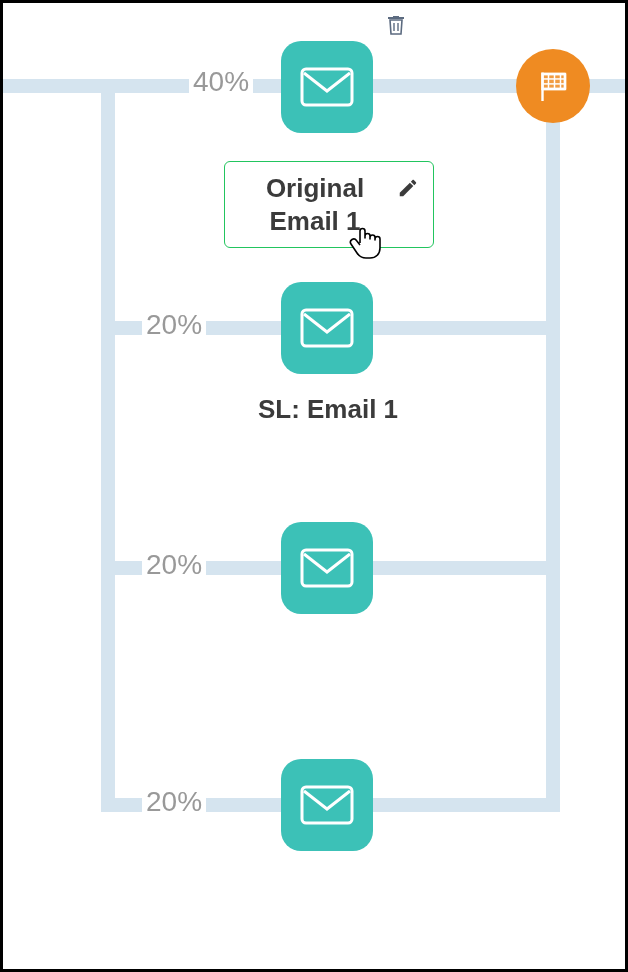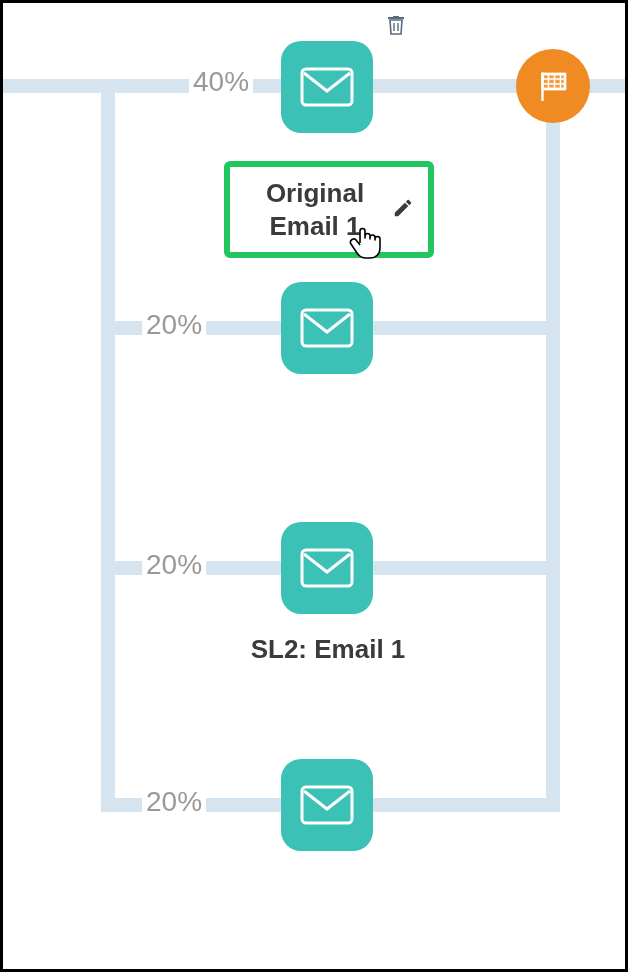--- a/index.html
+++ b/index.html
@@ -71,25 +71,25 @@
     position: absolute;
     text-align: center;
     font-size: 26px;
     font-weight: 600;
     color: #3b3b3b;
     line-height: 1.25;
     z-index: 5;
   }
   .email-label.editable {
     background: #fff;
-    border: 6px solid #22c55e;
+    border: 1px solid #22c55e;
     border-radius: 6px;
     padding: 10px 14px;
     display: flex;
-    align-items: center;
+    align-items: flex-start;
     justify-content: center;
     gap: 6px;
     box-shadow: 0 0 0 0 rgba(0,0,0,0);
   }
   .edit-pencil {
     color: #3b3b3b;
     flex-shrink: 0;
     margin-top: 2px;
   }
   .goal-node {
@@ -184,28 +184,28 @@
       <line x1="5" y1="10.6" x2="20" y2="10.6" stroke-width="1"></line>
     </svg>
   </div>
 
   <div class="email-node" style="left:278px; top:279px;">
     <svg width="54" height="40" viewBox="0 0 54 40" fill="none" stroke="#fff" stroke-width="3">
       <rect x="2" y="2" width="50" height="36" rx="4"></rect>
       <path d="M4 6 L27 24 L50 6"></path>
     </svg>
   </div>
+  <div class="email-label" style="left:180px; top:390px; width:290px;">SL: Email 1</div>
 
   <div class="email-node" style="left:278px; top:519px;">
     <svg width="54" height="40" viewBox="0 0 54 40" fill="none" stroke="#fff" stroke-width="3">
       <rect x="2" y="2" width="50" height="36" rx="4"></rect>
       <path d="M4 6 L27 24 L50 6"></path>
     </svg>
   </div>
-  <div class="email-label" style="left:180px; top:630px; width:290px;">SL2: Email 1</div>
 
   <div class="email-node" style="left:278px; top:756px;">
     <svg width="54" height="40" viewBox="0 0 54 40" fill="none" stroke="#fff" stroke-width="3">
       <rect x="2" y="2" width="50" height="36" rx="4"></rect>
       <path d="M4 6 L27 24 L50 6"></path>
     </svg>
   </div>
 
   <span class="cursor" style="left:345px; top:222px;">
     <svg width="34" height="36" viewBox="0 0 34 36">

